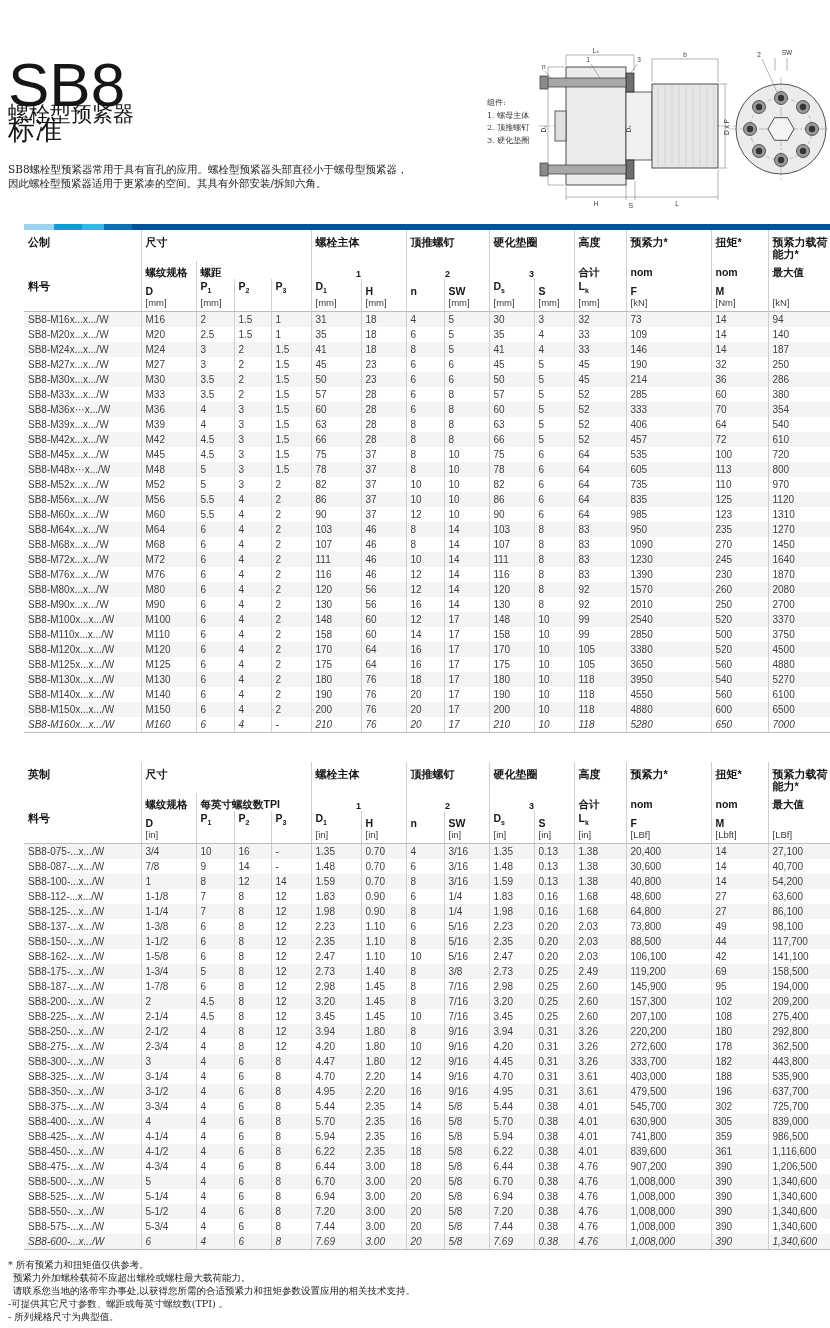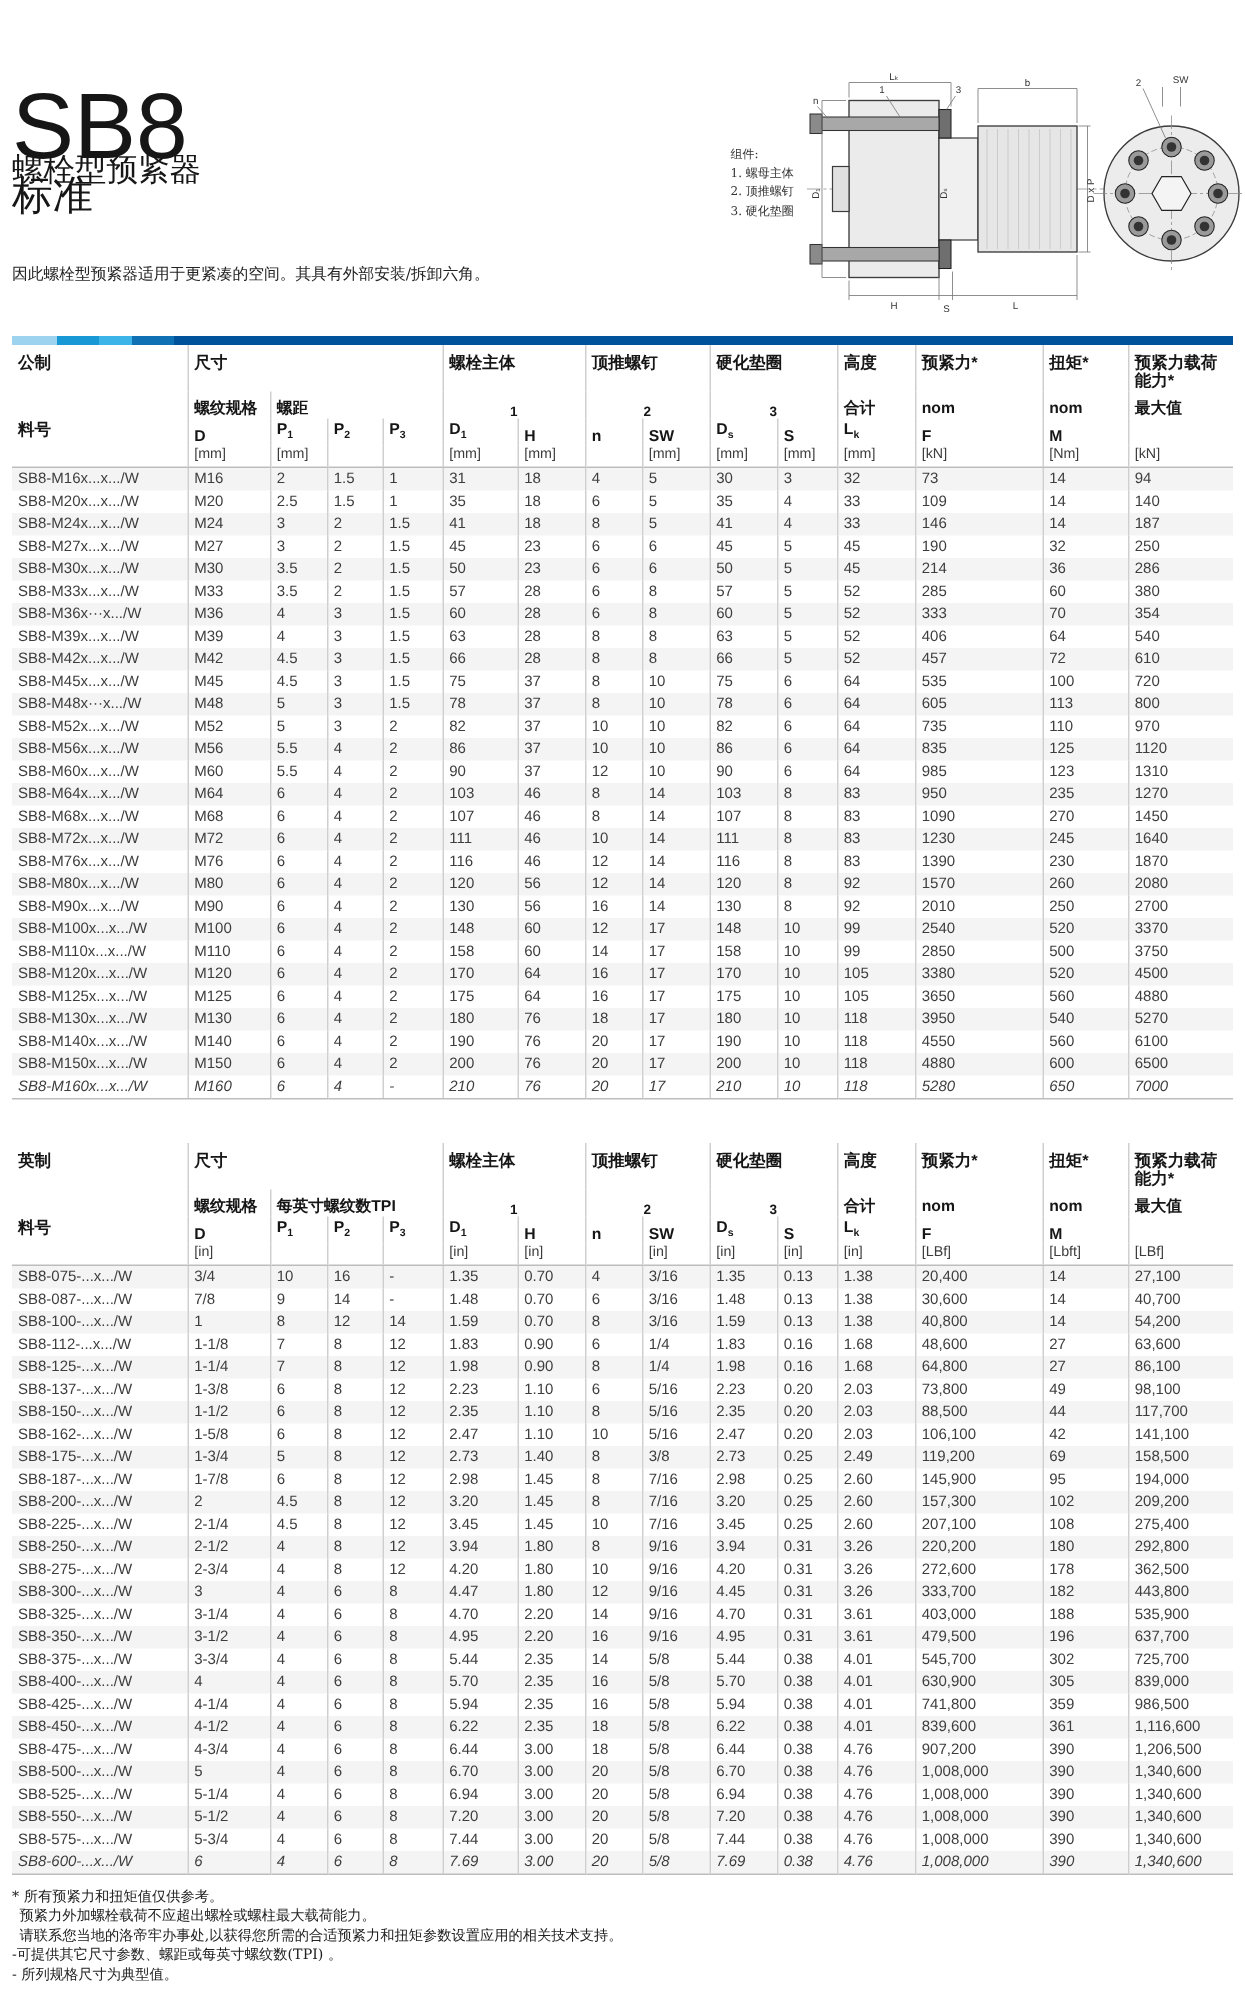--- a/index.html
+++ b/index.html
@@ -14,21 +14,21 @@
   
   .fig-legend{position:absolute;left:487px;top:97px;font-family:"DejaVu Serif","Liberation Serif",serif;
               font-size:8px;line-height:12.5px;color:#333;}
   .fig-svg{position:absolute;left:538px;top:45px;}
   .fig-svg text{font-family:"Liberation Sans","DejaVu Sans",sans-serif;font-size:6.5px;fill:#333;}
   
   .accent-bar{position:absolute;left:8px;top:0;width:814px;height:6px;display:flex;}
   .accent-bar span{height:100%;}
   .seg0{width:30px}.seg1{width:28px}.seg2{width:22px}.seg3{width:28px}.seg4{flex:1}
   
-  .tbl-section{position:absolute;left:0;width:672px;}
+  .tbl-section{position:absolute;left:16px;width:672px;}
   .sec-metric{top:224px;}
   .sec-imperial{top:762px;}
   .sec-metric table{margin-top:6px;}
   table{border-collapse:collapse;table-layout:fixed;width:814px;margin:0 0 0 8px;}
   th,td{overflow:hidden;}
   thead th{text-align:left;font-weight:bold;color:#161616;padding:1px 2px 1px 4px;vertical-align:top;}
   th.grp{font-size:11px;padding-top:6px;height:20px;line-height:12px;}
   th.wrap{white-space:pre-line;}
   th.sub{font-size:10.5px;height:16px;vertical-align:bottom;padding-bottom:1px;line-height:12px;}
   th.num{font-size:9px;text-align:center;vertical-align:bottom;height:16px;padding:0 0 0 0;line-height:10px;}
@@ -48,21 +48,21 @@
 </style>
 </head>
 <body>
 
 <div class="page">
 
   <div class="product-title">SB8</div>
   <div class="product-subtitle">螺栓型预紧器</div>
   <div class="product-variant">标准</div>
   <div class="product-desc">
-    <br>
+    <span>SB8螺栓型预紧器常用于具有盲孔的应用。螺栓型预紧器头部直径小于螺母型预紧器，</span><br>
     <span>因此螺栓型预紧器适用于更紧凑的空间。其具有外部安装/拆卸六角。</span>
   </div>
 
   <div class="fig-legend">
     <div>组件:</div>
     <div>1. 螺母主体</div>
     <div>2. 顶推螺钉</div>
     <div>3. 硬化垫圈</div>
   </div>
 

